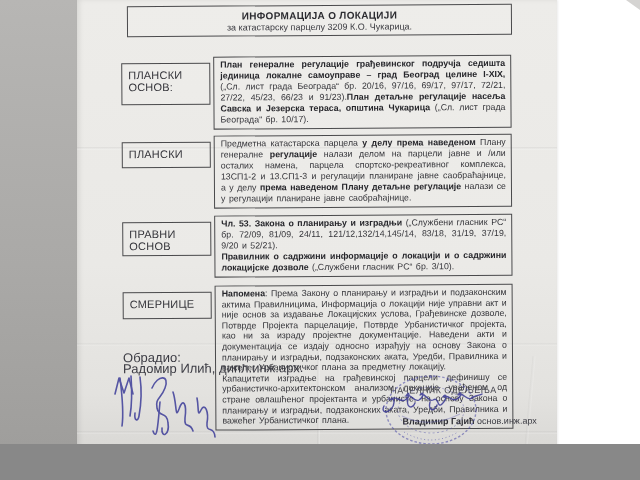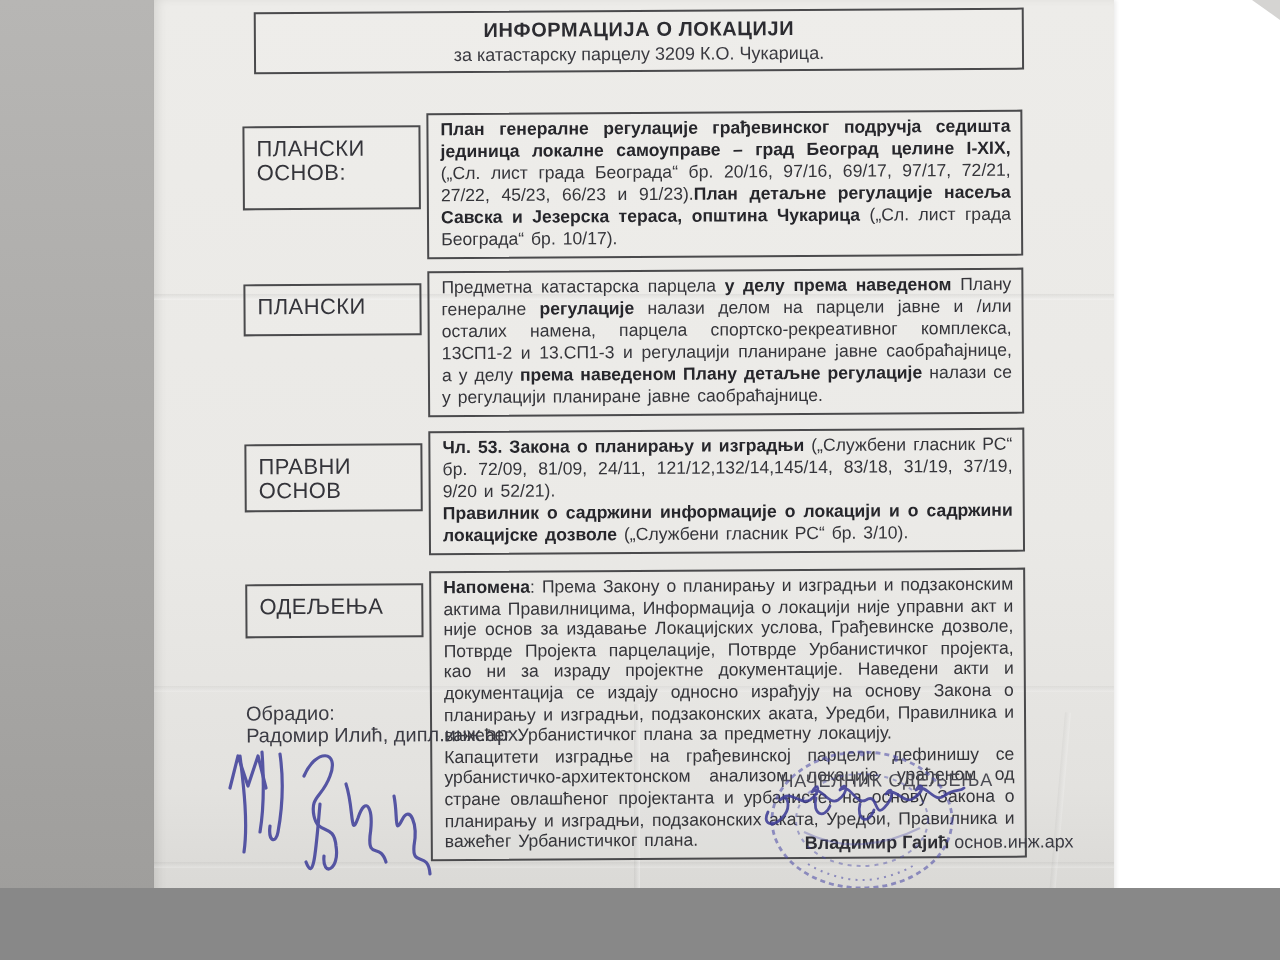--- a/index.html
+++ b/index.html
@@ -41,21 +41,21 @@
     color:#35353a;text-align:justify;word-spacing:1px;}
   .r1 .row-label{min-height:42px;}
   .r1 .row-content{min-height:52px;}
   .r2 .row-label,.r3 .row-label{min-height:26px;}
   .r4 .row-label{min-height:27px;}
   .r2 .row-content{min-height:56px;}
   .r3 .row-content{min-height:50px;}
   .r4 .row-content{min-height:116px;line-height:10.6px;}
   .r1{margin-bottom:6px;} .r2{margin-bottom:7px;} .r3{margin-bottom:8px;}
   .b{font-weight:bold;color:#26262b;}
-  .prepared{position:absolute;left:45px;top:351px;font-size:10px;line-height:11px;color:#3c3c44;}
+  .prepared{position:absolute;left:45px;top:351px;font-size:13px;line-height:11px;color:#3c3c44;}
   .chief{position:absolute;left:300px;top:386px;width:205px;font-size:9px;color:#3c3c44;}
   .chief-title{letter-spacing:.4px;margin-left:12px;color:#4a4a52;}
   .chief-name{margin-top:21px;}
   .chief-name .nm{font-weight:bold;color:#2e2e34;margin-left:24px;}
   .ink{position:absolute;left:0;top:0;width:640px;height:480px;pointer-events:none;}
 </style>
 </head>
 <body>
 
 <div id="stage">
@@ -84,21 +84,21 @@
           </div>
           <div class="row r2">
             <div class="row-label box">ПЛАНСКИ</div>
             <div class="row-content box"><span>Предметна катастарска парцела </span><span class="b">у делу према наведеном </span><span>Плану генералне </span><span class="b">регулације </span><span>налази делом на парцели јавне и /или осталих намена, парцела спортско-рекреативног комплекса, 13СП1-2 и 13.СП1-3 и регулацији планиране јавне саобраћајнице, а у делу </span><span class="b">према наведеном Плану детаљне регулације </span><span>налази се у регулацији планиране јавне саобраћајнице.</span></div>
           </div>
           <div class="row r3">
             <div class="row-label box">ПРАВНИ ОСНОВ</div>
             <div class="row-content box"><span class="b">Чл. 53. Закона о планирању и изградњи </span><span>(„Службени гласник РС“ бр. 72/09, 81/09, 24/11, 121/12,132/14,145/14, 83/18, 31/19, 37/19, 9/20 и 52/21).</span><br><span class="b">Правилник о садржини информације о локацији и о садржини локацијске дозволе </span><span>(„Службени гласник РС“ бр. 3/10).</span></div>
           </div>
           <div class="row r4">
-            <div class="row-label box">ОДЕЉЕЊА</div>
+            <div class="row-label box">СМЕРНИЦЕ</div>
             <div class="row-content box"><span class="b">Напомена</span><span>: Према Закону о планирању и изградњи и подзаконским актима Правилницима, Информација о локацији није управни акт и није основ за издавање Локацијских услова, Грађевинске дозволе, Потврде Пројекта парцелације, Потврде Урбанистичког пројекта, као ни за израду пројектне документације. Наведени акти и документација се издају односно израђују на основу Закона о планирању и изградњи, подзаконских аката, Уредби, Правилника и важећег Урбанистичког плана за предметну локацију.</span><br><span>Капацитети изградње на грађевинској парцели дефинишу се урбанистичко-архитектонском анализом локације урађеном од стране овлашћеног пројектанта и урбанисте, на основу Закона о планирању и изградњи, подзаконских аката, Уредби, Правилника и важећег Урбанистичког плана.</span></div>
           </div>
         </div>
 
       <div class="prepared">
         <div>Обрадио:</div>
         <div>Радомир Илић, дипл.инж.арх.</div>
       </div>
 
       <div class="chief">

